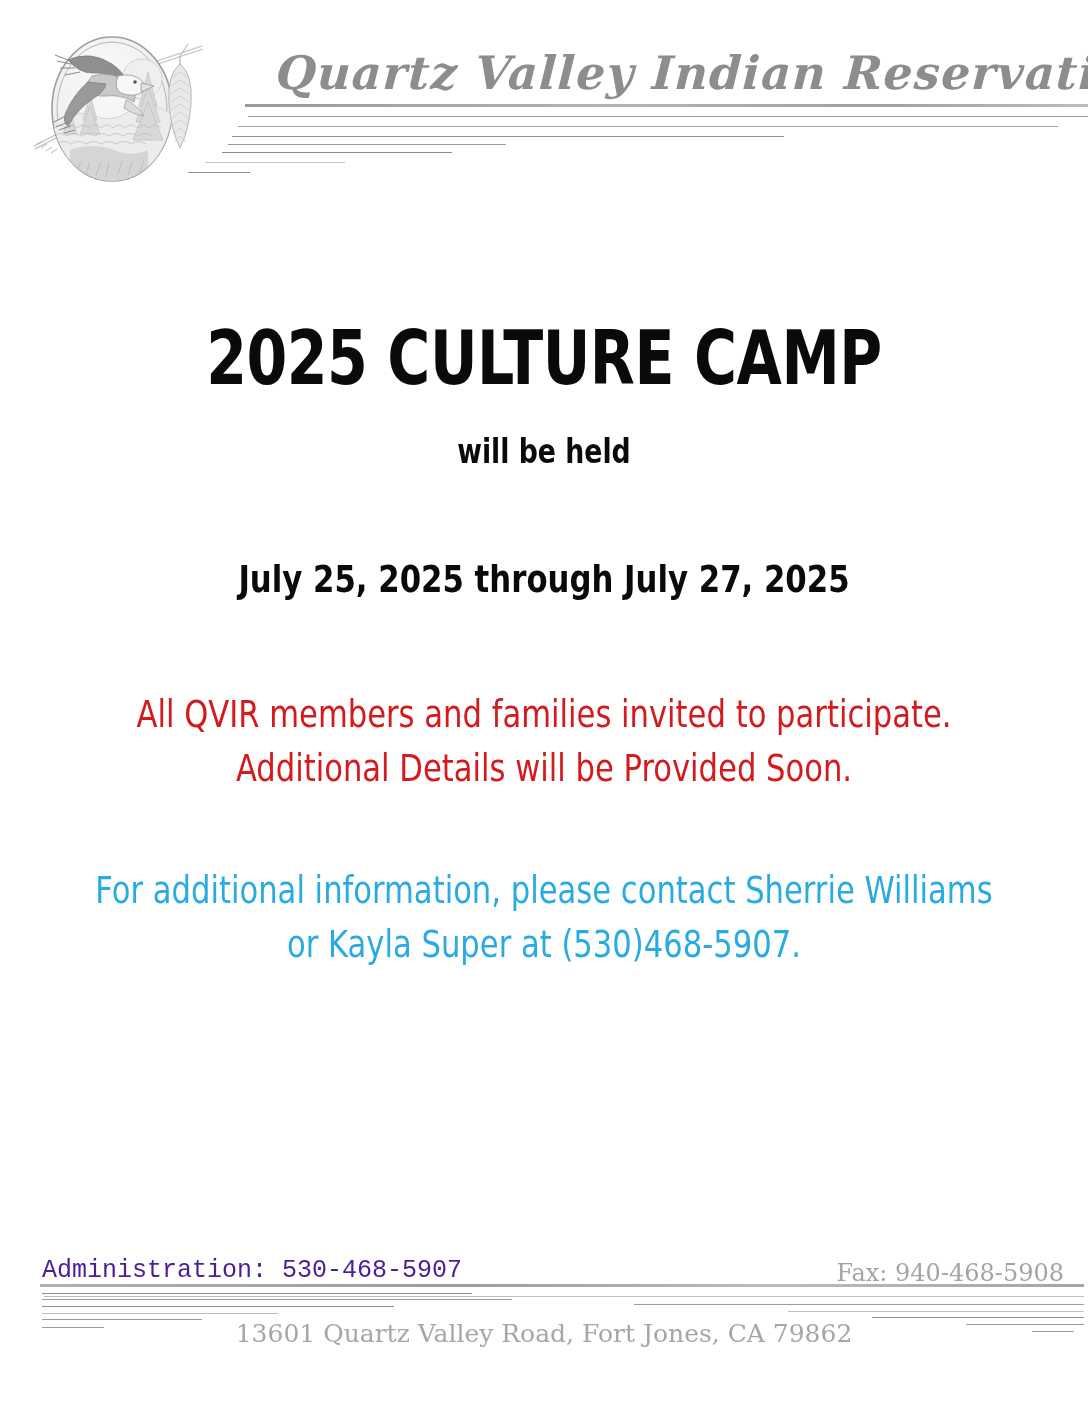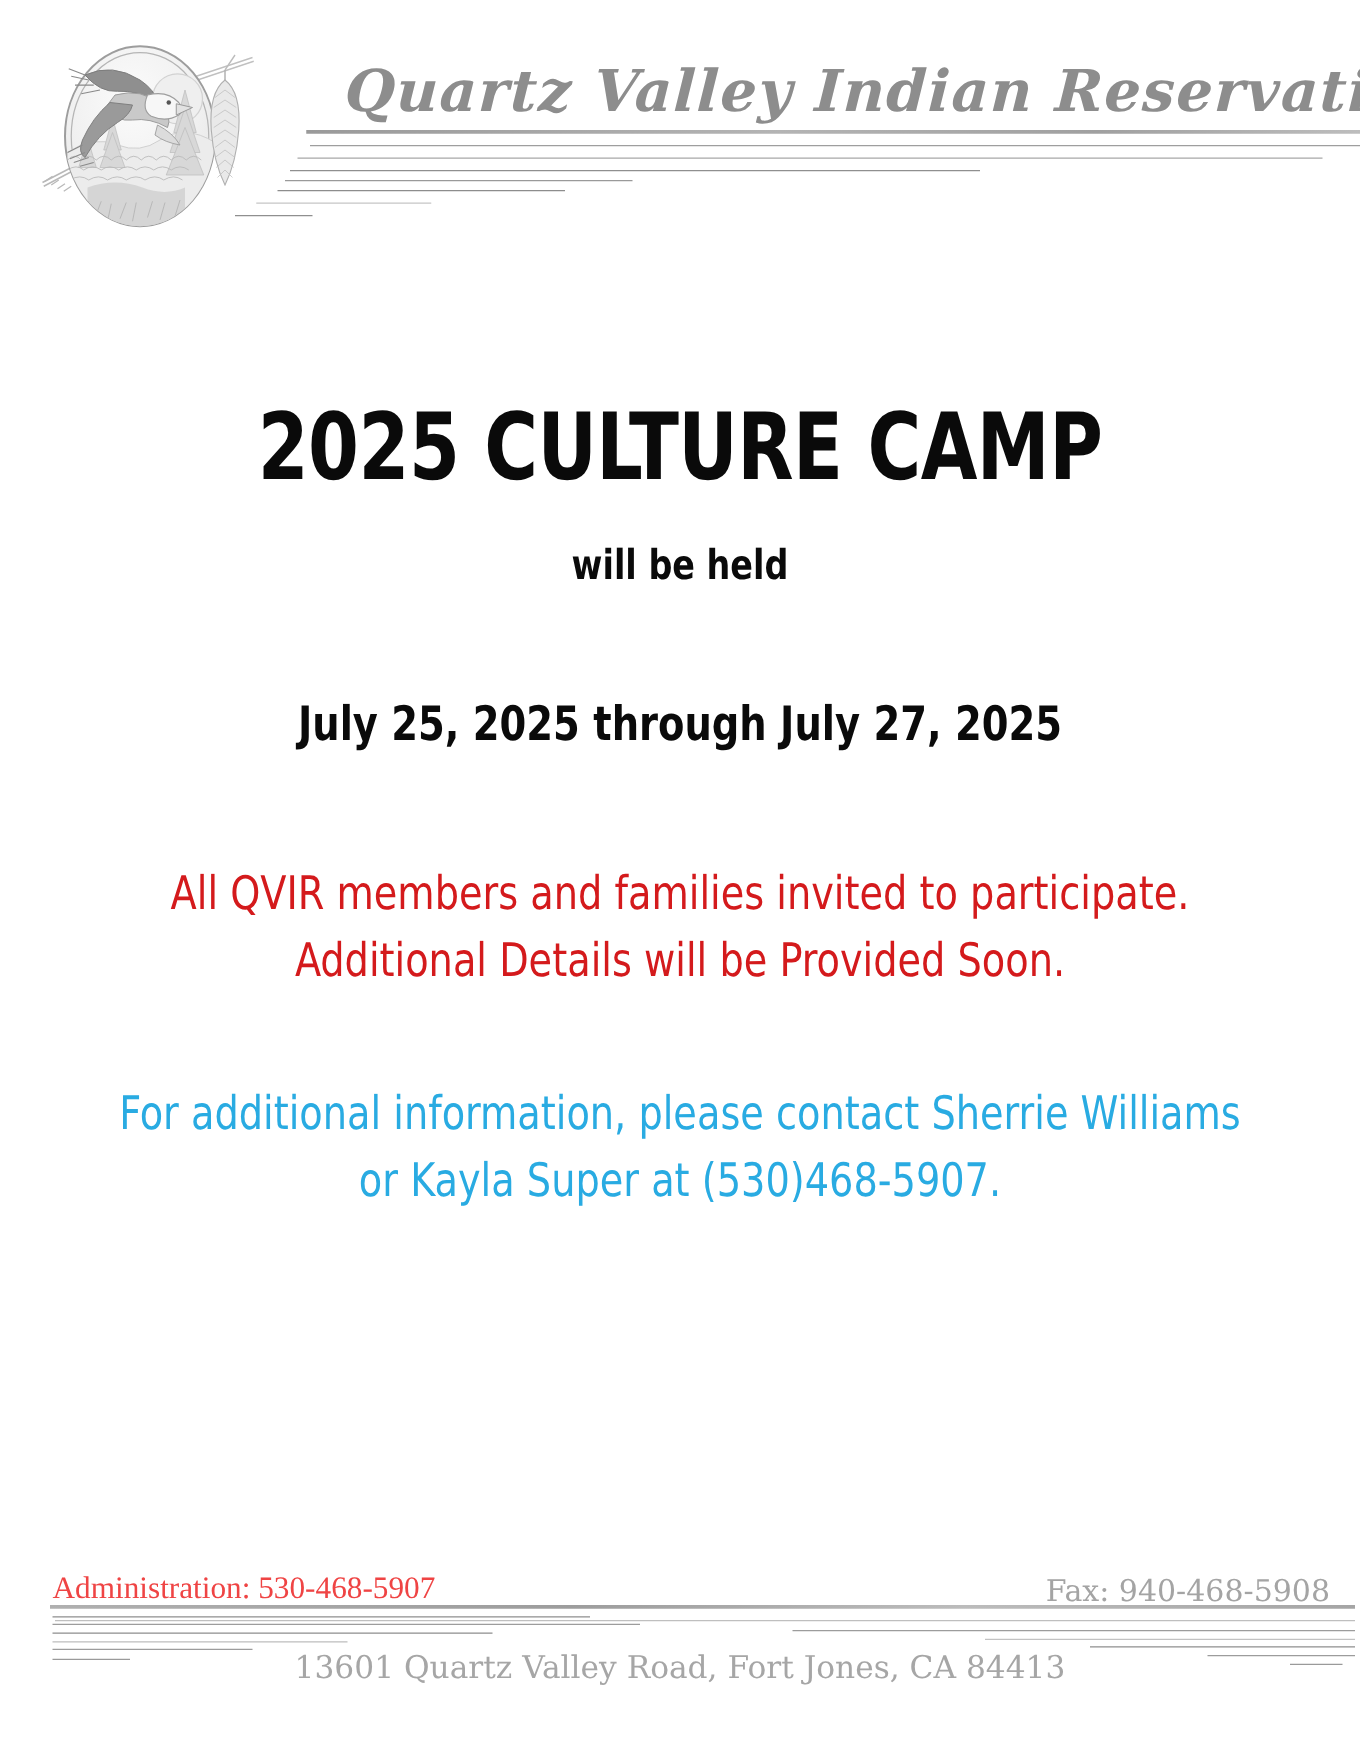--- a/index.html
+++ b/index.html
@@ -168,22 +168,22 @@
     left: 0;
     top: 1240px;
     width: 1088px;
     height: 168px;
   }
 
   .foot-admin {
     position: absolute;
     left: 42px;
     top: 16px;
-    color: #ef4444;
-    font-family: Liberation Serif, serif;
+    color: #4c1d95;
+    font-family: Liberation Mono, monospace;
     font-size: 25px;
     line-height: 30px;
     white-space: nowrap;
   }
   .foot-fax {
     position: absolute;
     right: 24px;
     top: 18px;
     color: #a4a4a4;
     font-family: "DejaVu Serif", "Liberation Serif", serif;
@@ -374,16 +374,16 @@
       <div class="ftr-rule" style="left:42px; top:43px; width:62px; background:#9a9a9a;"></div>
 
       <div class="ftr-rule" style="left:44px; top:12px; width:1040px; background:#bfbfbf;"></div>
       <div class="ftr-rule" style="right:4px; top:20px; width:450px; background:#9c9c9c;"></div>
       <div class="ftr-rule" style="right:4px; top:27px; width:296px; background:#c2c2c2;"></div>
       <div class="ftr-rule" style="right:4px; top:33px; width:212px; background:#8f8f8f;"></div>
       <div class="ftr-rule" style="right:4px; top:40px; width:118px; background:#9c9c9c;"></div>
       <div class="ftr-rule" style="right:14px; top:47px; width:42px; background:#9a9a9a;"></div>
     </div>
 
-    <div class="foot-address">13601 Quartz Valley Road, Fort Jones, CA 84413</div>
+    <div class="foot-address">13601 Quartz Valley Road, Fort Jones, CA 79862</div>
   </div>
 
 </div>
 
 </body></html>

